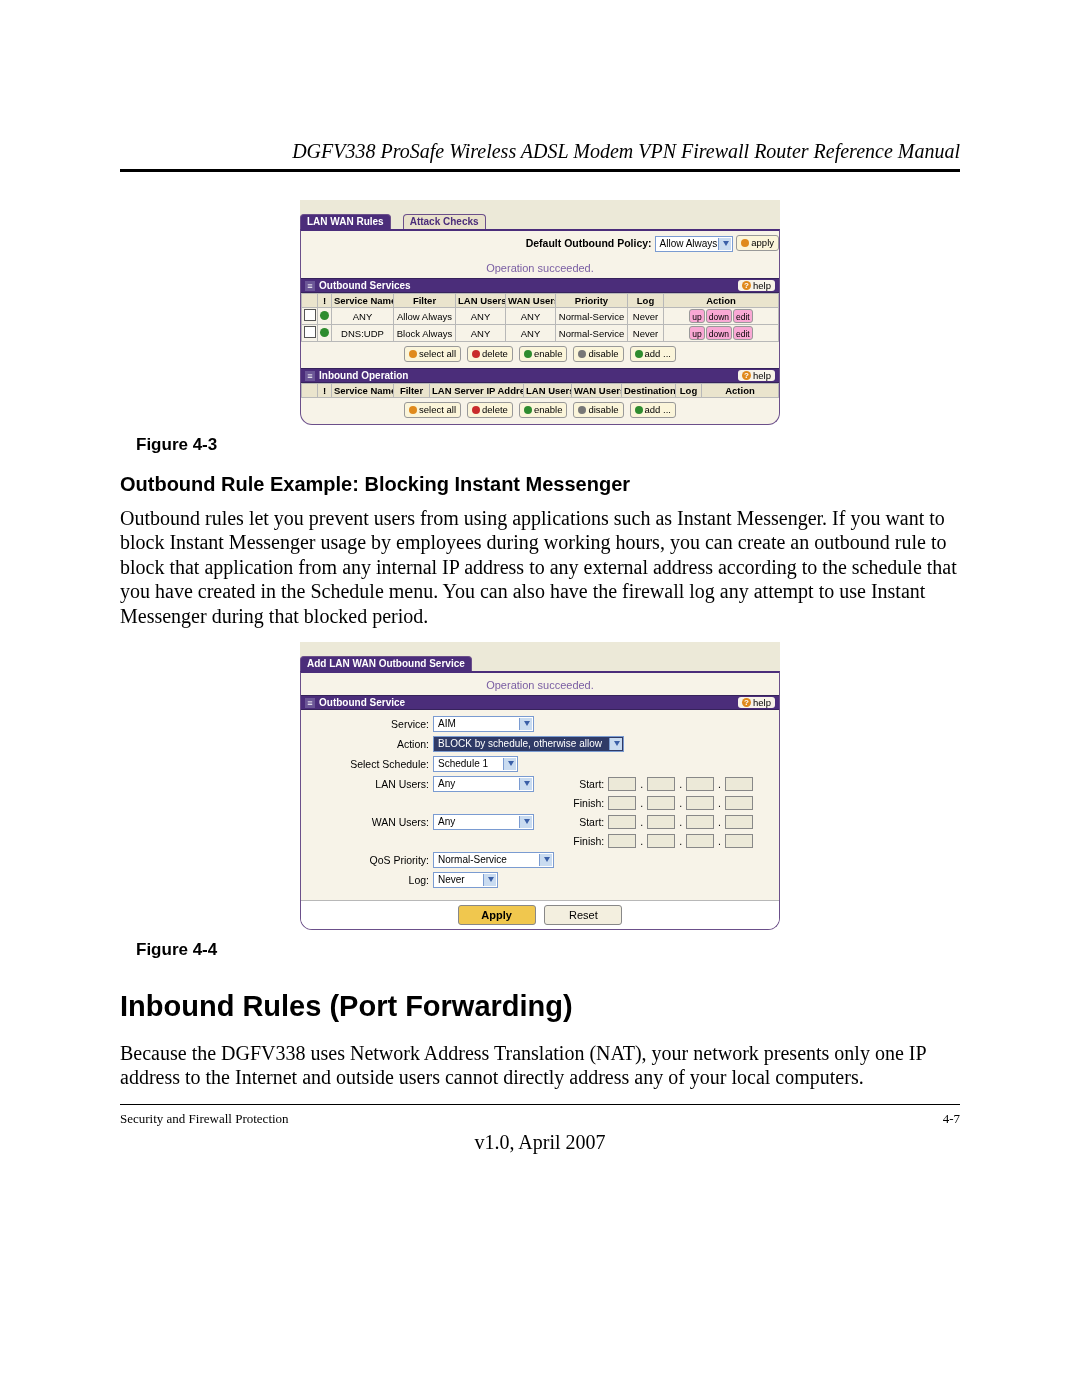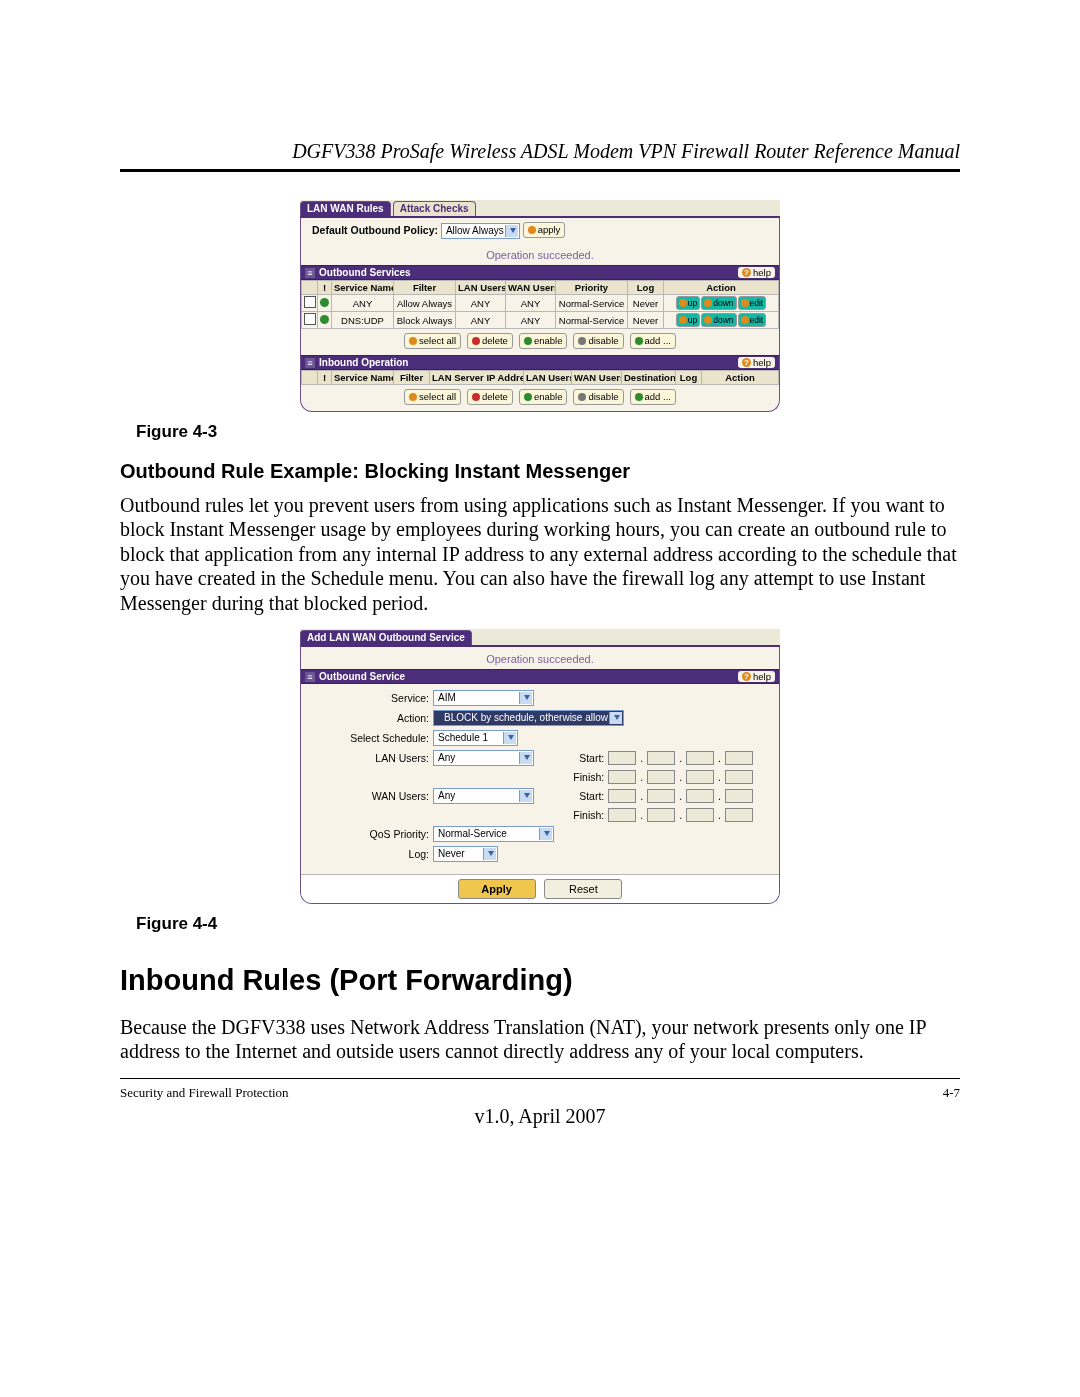--- a/index.html
+++ b/index.html
@@ -72,23 +72,23 @@
     font-family: Arial, Helvetica, sans-serif;
     font-size: 10.5px;
     color: #000;
   }
   .s1 { width: 480px; margin: 0 auto; }
   .s2 { width: 480px; margin: 0 auto; }
 
   .tab-bar {
     display: flex;
     align-items: flex-end;
-    gap: 2px;
+    gap: 12px;
     background: #ece9d8;
-    height: 16px;
+    height: 29px;
   }
   .tab {
     padding: 1px 6px;
     border: 1px solid #6b4f8a;
     border-bottom: none;
     border-radius: 4px 4px 0 0;
     font-size: 10px;
     font-weight: bold;
     line-height: 12px;
     background: #e9e2cc;
@@ -103,22 +103,22 @@
   .s-outer {
     border: 1px solid #6b4f8a;
     background: #f7f3e8;
     border-radius: 0 0 12px 12px;
     overflow: hidden;
   }
   .line-purple {
     border-top: 2px solid #4b2d7a;
   }
   .row-center {
-    text-align: left;
-    padding: 4px 11px;
+    text-align: right;
+    padding: 4px 0;
   }
   .selectish {
     display: inline-block;
     border: 1px solid #7a9bd1;
     background: #fff;
     padding: 0 15px 0 4px;
     font-size: 10px;
     height: 14px;
     line-height: 14px;
     position: relative;
@@ -136,21 +136,20 @@
     right: 3px; top: 4px;
     width: 0; height: 0;
     border-left: 3px solid transparent;
     border-right: 3px solid transparent;
     border-top: 5px solid #3a5fa7;
     z-index: 2;
   }
   .selectish.dark {
     background: #2f3a66;
     color: #fff;
-    text-align: right;
   }
   .ipfield {
     display: inline-block;
     width: 26px; height: 12px;
     border: 1px solid #888;
     background: #ece9d8;
     vertical-align: middle;
   }
   .btn {
     display: inline-flex;
@@ -253,21 +252,21 @@
   .dot-green {
     display: inline-block;
     width: 9px; height: 9px;
     border-radius: 50%;
     background: #2e8c2e;
   }
   .action-cell { display:flex; gap:1px; justify-content:center; }
   .mini-btn {
     display:inline-flex; align-items:center; gap:1px;
     border:1px solid #999; border-radius:3px;
-    background:#14b8a6; padding:0 2px; font-size:8.5px; height:12px; line-height:12px;
+    background:#f9a8d4; padding:0 2px; font-size:8.5px; height:12px; line-height:12px;flex-direction:column;
   }
   .btn-row {
     text-align:center;
     padding:4px 0 6px 0;
     display:flex;
     gap:6px;
     justify-content:center;
   }
 
   

